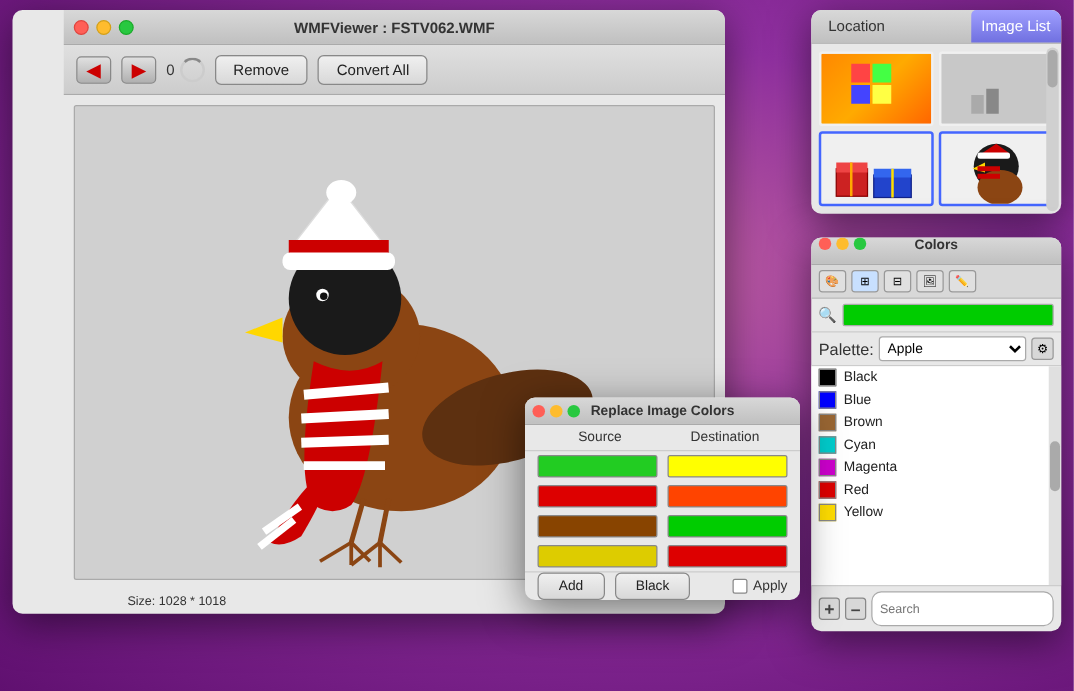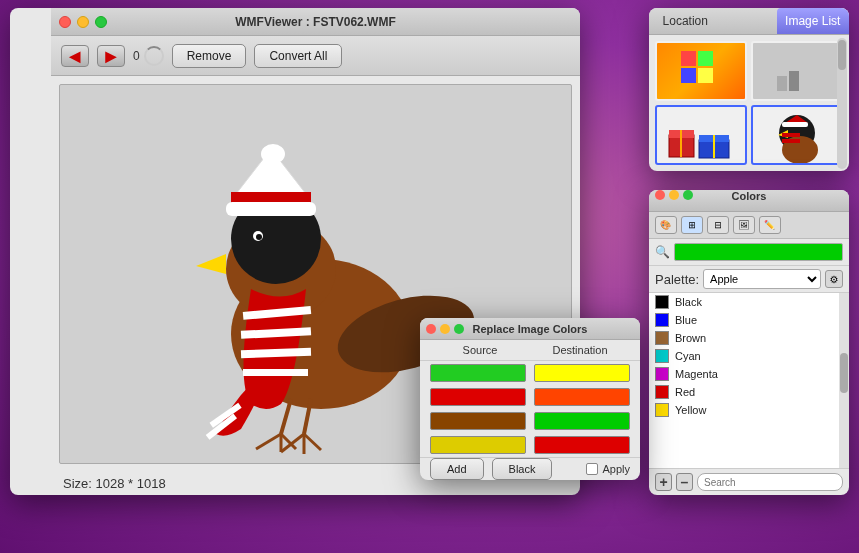--- a/index.html
+++ b/index.html
@@ -115,22 +115,23 @@
       height: 380px;
       display: flex;
       align-items: center;
       justify-content: center;
       overflow: hidden;
       position: relative;
     }
 
     .status-bar {
       padding: 4px 12px;
-      font-size: 13px;
-      color: #333;
+      font-size: 10px;
+      color: #333;
+      margin-left: 39px;
     }
 
     
     .right-panel {
       position: absolute;
       top: 8px;
       right: 10px;
       width: 200px;
       background: #e8e8e8;
       border-radius: 8px;
@@ -331,21 +332,21 @@
       align-items: center;
       justify-content: center;
       cursor: pointer;
       font-size: 14px;
       font-weight: bold;
       color: #444;
       line-height: 1;
     }
     .search-field-bottom {
       flex: 1;
-      height: 18px;
+      height: 28px;
       border: 1px solid #aaa;
       border-radius: 8px;
       background: white;
       padding: 0 6px;
       font-size: 10px;
       color: #999;
     }
 
     
     .replace-dialog {

